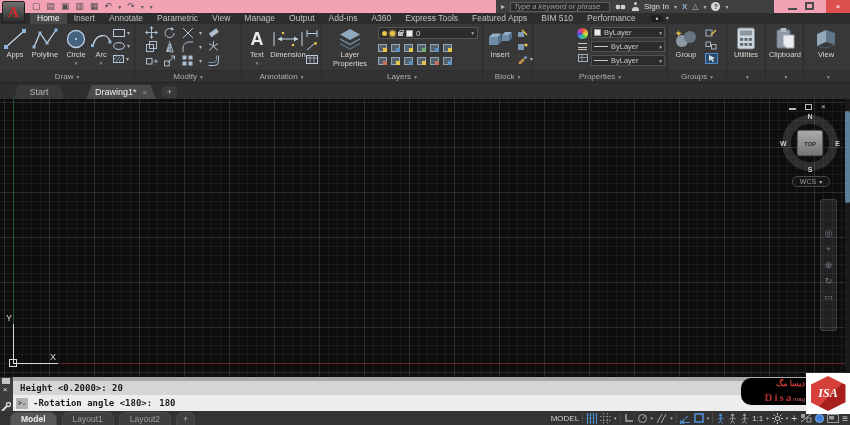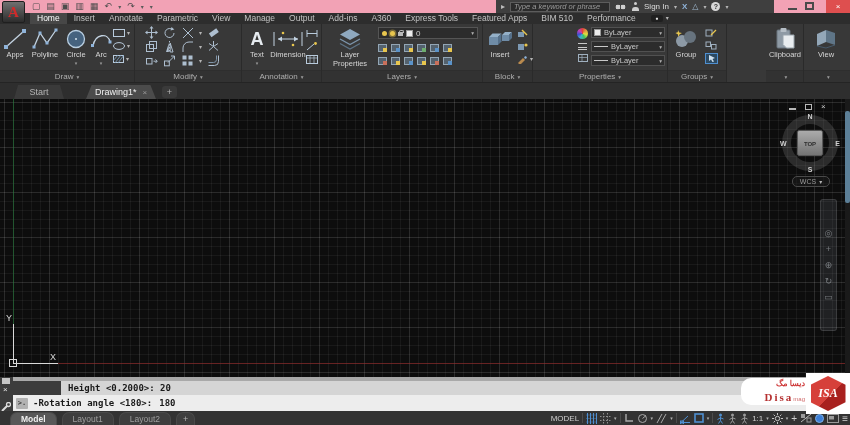--- a/index.html
+++ b/index.html
@@ -133,21 +133,21 @@
   .ucs-y{position:absolute;left:6px;top:214px;color:#d9d9d9;font-size:9px;}
 
   
   .cmd{position:absolute;left:0;top:377px;width:850px;height:34px;background:#3c3c3c;}
   .cmd-grip{position:absolute;left:2px;top:1px;width:8px;height:6px;background:#c6c6c6;}
   .cmd-x{position:absolute;left:3px;top:9px;color:#e3e3e3;font-size:8px;line-height:1;}
   .cmd-wrench{position:absolute;left:1px;top:21px;}
   .cmd-topstrip{position:absolute;left:13px;top:0;right:0;height:4px;background:#a9a9a9;}
   .cmd-hist{position:absolute;left:13px;top:4px;right:0;height:14px;background:#d5d5d5;
             font-family:"DejaVu Sans Mono",monospace;font-weight:bold;font-size:9px;color:#191919;
-            line-height:14px;padding-left:7px;margin-left:48px;}
+            line-height:14px;padding-left:7px;}
   .cmd-input{position:absolute;left:13px;top:18px;right:0;height:16px;background:#ededed;
              display:flex;align-items:center;font-family:"DejaVu Sans Mono",monospace;
              font-weight:bold;font-size:9px;color:#191919;}
   .badge{width:12px;height:11px;background:#b2b2b2;color:#3d3d3d;font-size:7px;font-weight:bold;
          display:flex;align-items:center;justify-content:center;margin:0 5px 0 3px;border-radius:1px;}
   .inval{margin-left:7px;}
 
   
   .statusbar{position:absolute;left:0;top:411px;width:850px;height:14px;background:#333;}
   .ltabs{position:absolute;left:10px;bottom:0;display:flex;gap:5px;align-items:flex-end;}
@@ -158,21 +158,21 @@
          border:1px solid #4a4a4a;border-bottom:none;border-radius:7px 7px 0 0;}
   .sright{position:absolute;right:2px;top:0;height:14px;display:flex;align-items:center;gap:3px;}
   .stext{color:#cfcfcf;font-size:8px;}
   .sep{width:1px;height:10px;background:#4c4c4c;}
   .sic{display:flex;align-items:center;justify-content:center;}
   .sdd{font-size:5px;color:#b0b0b0;}
   .perf{width:9px;height:9px;border-radius:50%;background:#3d7fd6;border:1px solid #7fb0e8;}
 
   
   .wm{position:absolute;left:741px;top:373px;width:109px;height:41px;z-index:60;}
-  .wm-band{position:absolute;left:0;top:5px;width:66px;height:27px;background:#ffffff;
+  .wm-band{position:absolute;left:0;top:5px;width:66px;height:27px;background:#000000;
            border-radius:10px 0 0 10px;padding:2px 2px 0 8px;text-align:right;line-height:1;}
   .wm-ar{color:#cf3a3a;font-size:8px;font-weight:bold;}
   .wm-latin{color:#b53030;font-family:"Liberation Serif",serif;font-size:11px;font-weight:bold;
             letter-spacing:2px;}
   .wm-mag{font-size:6px;color:#d06a6a;letter-spacing:0;}
   .wm-cube{position:absolute;right:0;top:0;width:44px;height:41px;background:#fff;display:flex;
            align-items:center;justify-content:center;}
   .cube{width:35px;height:35px;clip-path:polygon(50% 0,100% 25%,100% 75%,50% 100%,0 75%,0 25%);
         background:linear-gradient(135deg,#d6403a 55%,#a8201e 55%);display:flex;align-items:center;
         justify-content:center;color:#fff;font-weight:bold;font-style:italic;font-size:12px;
@@ -584,20 +584,40 @@
             <span class="selhl">
               <svg width="8" height="8">
                 <path d="M1 1l6 3-2.5 1L6 7.5 4.5 8 3 5.5 1 7z" fill="#cfe0ee"></path>
               </svg>
             </span>
           </span>
       </div>
       <div class="plabel"><span>Groups</span><span class="dd">▾</span></div>
     </div>
 
+    <div class="panel" style="left:727px;width:39px;">
+      <div class="bigbtn" style="left:2px;width:34px;">
+        <span class="bicon">
+            <svg width="20" height="23">
+              <rect x="1.5" y="1" width="17" height="21" rx="2" fill="#cfd6db" stroke="#7e868e"></rect>
+              <rect x="4" y="3.5" width="12" height="5" fill="#8b98a2"></rect>
+              <g fill="#5d6a75">
+                <rect x="4" y="11" width="3.2" height="2.8"></rect>
+                <rect x="8.4" y="11" width="3.2" height="2.8"></rect>
+                <rect x="12.8" y="11" width="3.2" height="2.8"></rect>
+                <rect x="4" y="16" width="3.2" height="2.8"></rect>
+                <rect x="8.4" y="16" width="3.2" height="2.8"></rect>
+                <rect x="12.8" y="16" width="3.2" height="2.8"></rect>
+              </g>
+            </svg>
+          </span>
+        <span>Utilities</span>
+      </div>
+      <div class="plabel"><span class="dd">▾</span></div>
+    </div>
 
     <div class="panel" style="left:766px;width:38px;">
       <div class="bigbtn" style="left:0px;width:38px;">
         <span class="bicon">
             <svg width="21" height="23">
               <rect x="2" y="3" width="13" height="18" rx="1" fill="#8e9aa5" stroke="#6a757f"></rect>
               <rect x="5.5" y="1" width="6" height="4" rx="1" fill="#b5bec6"></rect>
               <path d="M8 8h11v13h-7.5L8 17.5z" fill="#e9edf0" stroke="#9aa5ad"></path>
             </svg>
           </span>

